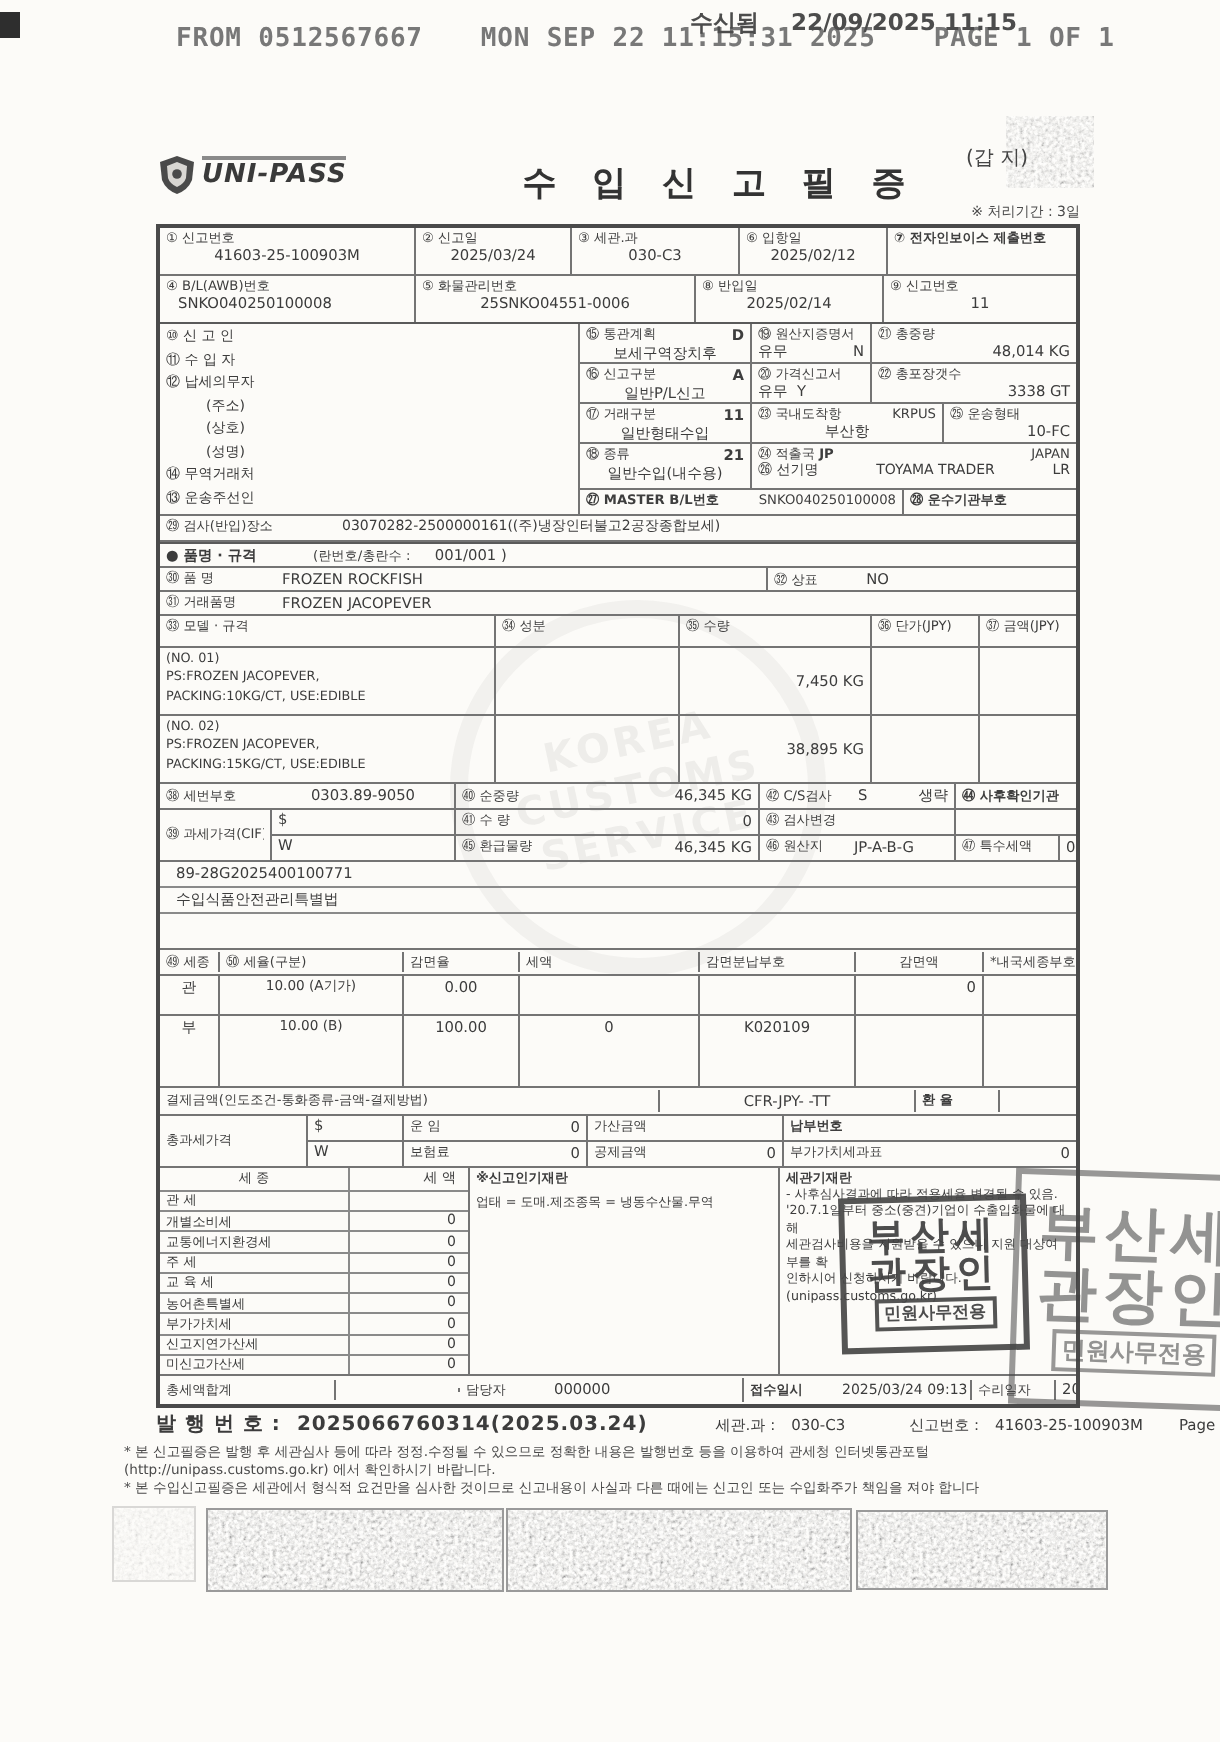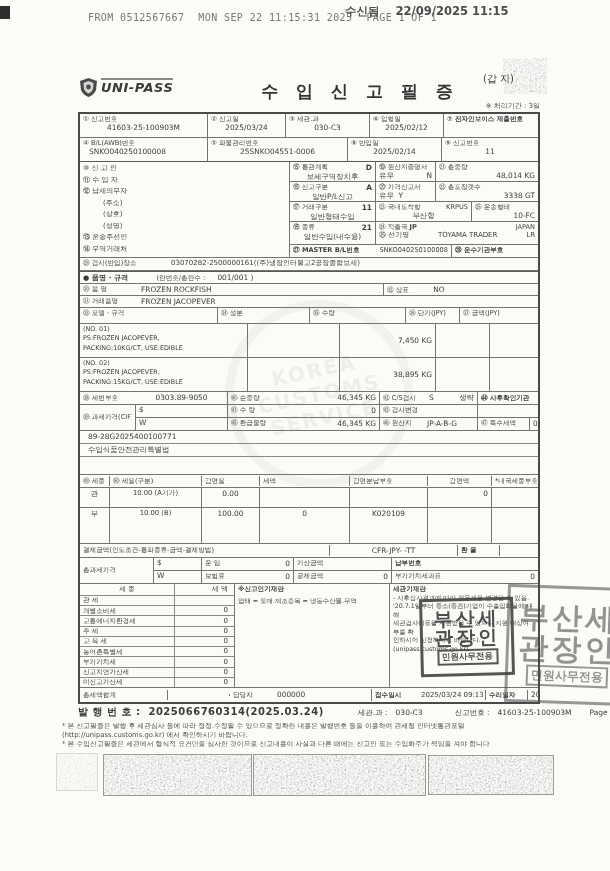--- a/index.html
+++ b/index.html
@@ -14,21 +14,21 @@
   .c{border-right:1px solid #747474;padding:1px 3px;box-sizing:border-box;overflow:hidden;position:relative;}
   .c:last-child{border-right:none;}
   .bb0{border-bottom:none!important;} .br0{border-right:none!important;} .p0{padding:0!important;}
   .lb{font-size:6.6px;color:#3e3e3e;white-space:nowrap;overflow:hidden;}
   .vl{font-size:7.4px;white-space:nowrap;}
   .tr{text-align:right;} .tc{text-align:center;}
   .sp{display:flex;justify-content:space-between;}
   .col{display:flex;flex-direction:column;}
   .grow{flex:1;}
   
-  .faxline{position:absolute;left:88px;top:12px;font-size:10px;color:#787878;letter-spacing:.4px;display:flex;gap:14px;}
+  .faxline{position:absolute;left:88px;top:12px;font-size:13px;color:#787878;letter-spacing:.4px;display:flex;gap:29px;font-weight:bold;}
   .recv{position:absolute;left:345px;top:4px;font-size:11.5px;font-weight:bold;color:#4c4c4c;display:flex;gap:16px;}
   .brand{position:absolute;left:80px;top:78px;display:flex;align-items:flex-start;gap:4px;}
   .brandtext{font-size:13px;font-weight:bold;font-style:italic;letter-spacing:.5px;color:#3a3a3a;border-top:2px solid #8a8a8a;}
   .title{position:absolute;left:250px;top:80px;width:220px;text-align:center;font-size:17px;font-weight:bold;letter-spacing:6px;color:#333;}
   .copy{position:absolute;left:483px;top:72px;font-size:10px;color:#444;z-index:3;}
   .period{position:absolute;left:400px;top:101px;width:140px;text-align:right;font-size:7px;color:#4a4a4a;}
   
   .wm{position:absolute;left:225px;top:300px;width:170px;height:170px;border:9px solid rgba(60,60,60,.05);
       border-radius:50%;display:flex;flex-direction:column;align-items:center;justify-content:center;
       transform:rotate(-12deg);color:rgba(60,60,60,.07);font-weight:bold;font-size:20px;letter-spacing:2px;z-index:0;}
@@ -144,22 +144,22 @@
     </div>
 
     <div class="r" style="height:96px">
       <div class="c col" style="width:210px;padding-top:2px">
         <div class="pl">⑩ 신   고   인</div>
         <div class="pl">⑪ 수   입   자</div>
         <div class="pl">⑫ 납세의무자</div>
         <div class="pl ind">(주소)</div>
         <div class="pl ind">(상호)</div>
         <div class="pl ind">(성명)</div>
+        <div class="pl">⑭ 무역거래처</div>
         <div class="pl">⑬ 운송주선인</div>
-        <div class="pl">⑭ 무역거래처</div>
       </div>
       <div class="c grow col p0">
         <div class="r" style="height:20px">
           <div class="c" style="width:86px">
             <div class="lb sp">
                 <span>⑮ 통관계획</span>
                 <span class="code">D</span>
               </div>
             <div class="vl tc">보세구역장치후</div>
           </div>
@@ -279,21 +279,21 @@
     <div class="r" style="height:12px;align-items:center">
       <div class="c br0" style="width:58px">
         <span class="lb">㉛ 거래품명</span>
       </div>
       <div class="c grow">
         <span class="vl">FROZEN JACOPEVER</span>
       </div>
     </div>
 
     <div class="r" style="height:16px">
-      <div class="c" style="width:138px"><span class="lb">㉝ 모델 · 규격</span></div>
+      <div class="c" style="width:168px"><span class="lb">㉝ 모델 · 규격</span></div>
       <div class="c" style="width:92px"><span class="lb">㉞ 성분</span></div>
       <div class="c" style="width:96px"><span class="lb">㉟ 수량</span></div>
       <div class="c" style="width:54px"><span class="lb">㊱ 단가(JPY)</span></div>
       <div class="c grow"><span class="lb">㊲ 금액(JPY)</span></div>
     </div>
 
     <div class="r" style="height:34px">
       <div class="c" style="width:168px;font-size:6.4px;line-height:1.45">
         <div>(NO. 01)</div>
         <div>PS:FROZEN JACOPEVER,</div>
@@ -518,21 +518,21 @@
       </div>
     </div>
 
     <div class="r bb0" style="height:14px;align-items:center">
       <div class="c" style="width:88px"><span class="lb">총세액합계</span></div>
       <div class="c" style="width:62px"><span class="vl"></span></div>
       <div class="c br0" style="width:44px"><span class="lb">담당자</span></div>
       <div class="c" style="width:98px"><span class="vl">000000</span></div>
       <div class="c br0" style="width:46px"><span class="lb" style="font-weight:bold">접수일시</span></div>
       <div class="c" style="width:68px"><span class="vl" style="font-size:7px">2025/03/24 09:13</span></div>
-      <div class="c" style="width:42px"><span class="lb" style="font-weight:bold">수리일자</span></div>
+      <div class="c" style="width:42px"><span class="lb" style="font-weight:normal">수리일자</span></div>
       <div class="c grow tc"><span class="vl">2025/03/24</span></div>
     </div>
   </div>
 
   <div class="stamp stamp1">
     <div class="big">부산세</div>
     <div class="big">관장인</div>
     <div class="inner">민원사무전용</div>
   </div>
   <div class="stamp stamp2">

